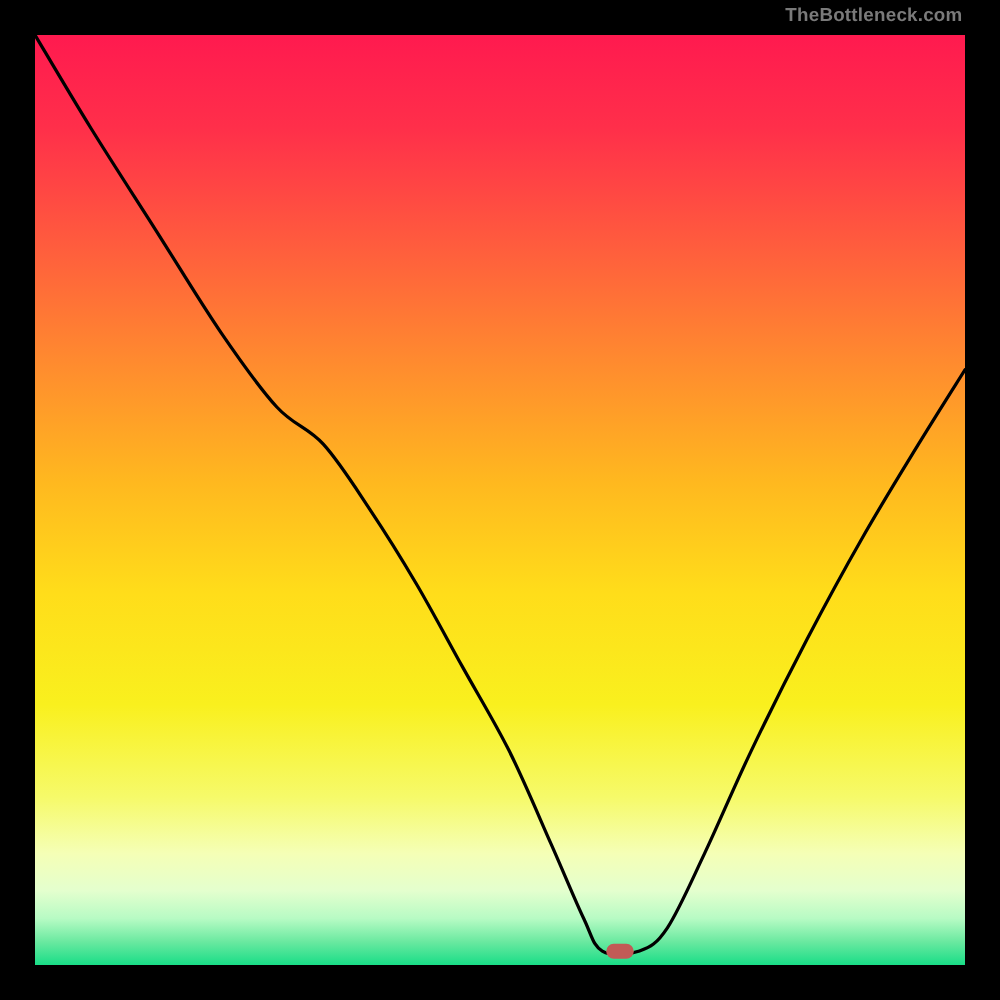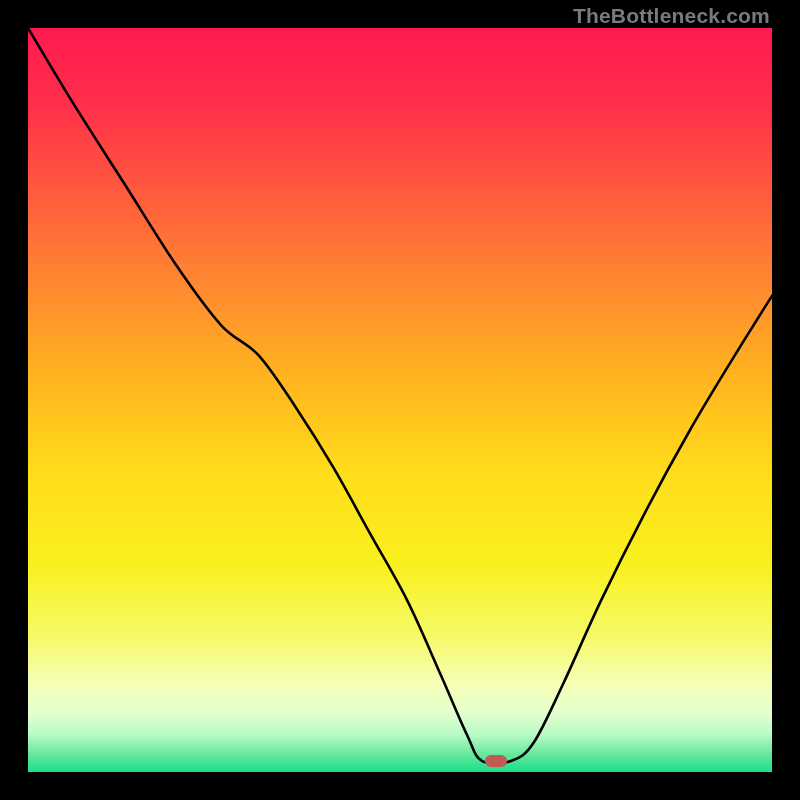--- a/index.html
+++ b/index.html
@@ -29,21 +29,21 @@
   .gradient-bg {
     position: absolute;
     inset: 0;
   }
   .watermark {
     position: absolute;
     top: 4px;
     right: 30px;
     color: #7a7a7a;
     font-family: Arial, Helvetica, sans-serif;
-    font-size: 21px;
+    font-size: 15px;
     font-weight: 600;
     letter-spacing: 0.2px;
   }
   .curve {
     position: absolute;
     inset: 0;
   }
   .marker {
     position: absolute;
     width: 22px;

